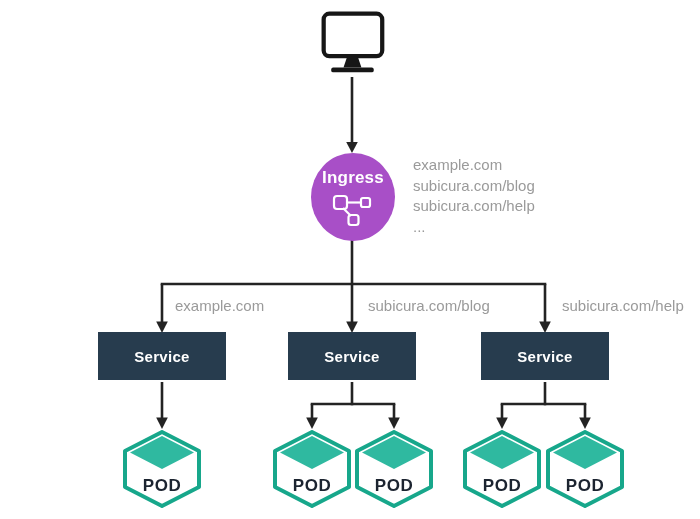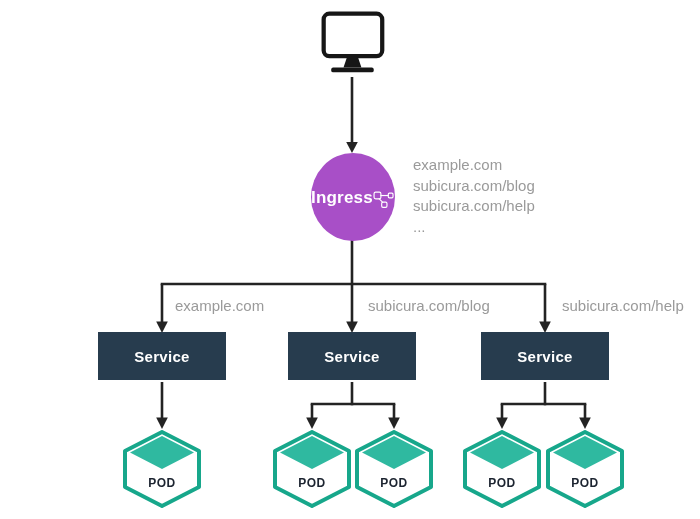--- a/index.html
+++ b/index.html
@@ -19,21 +19,21 @@
   }
   .connector-layer{position:absolute;left:0;top:0;width:700px;height:519px;}
   .connector-layer line{stroke:var(--connector);stroke-width:2.6;}
   .connector-layer polygon{fill:var(--connector);}
   .monitor{position:absolute;left:313px;top:9px;width:78px;height:68px;}
   .monitor .screen{fill:#ffffff;stroke:#161616;stroke-width:4.5;}
   .monitor .solid{fill:#161616;}
   .ingress-node{
     position:absolute;left:311px;top:153px;width:84px;height:88px;
     background:var(--ingress-fill);border-radius:50%;
-    display:flex;flex-direction:row;align-items:center;justify-content:center;text-align:right;
+    display:flex;flex-direction:column;align-items:center;justify-content:center;text-align:right;
   }
   .ingress-label{color:#ffffff;font-weight:bold;font-size:17px;letter-spacing:.2px;margin-top:2px;}
   .ingress-icon{margin-top:6px;}
   .ingress-icon .node{fill:none;stroke:#ffffff;stroke-width:2.2;}
   .ingress-icon .link{stroke:#ffffff;stroke-width:2.2;}
   .route-list{
     position:absolute;left:413px;top:155px;color:var(--muted-text);
     font-size:15px;line-height:20.5px;white-space:nowrap;
   }
   .rule-label{
@@ -49,21 +49,21 @@
   }
   .service-0{left:98px;}
   .service-1{left:288px;}
   .service-2{left:481px;}
   .pod{position:absolute;top:430px;width:80px;height:78px;}
   .pod svg{position:absolute;left:0;top:0;}
   .pod .hex{fill:#ffffff;stroke:var(--pod-stroke);stroke-width:4;stroke-linejoin:round;}
   .pod .diamond{fill:var(--pod-diamond);}
   .pod-label{
     position:absolute;left:0;top:46px;width:80px;text-align:center;
-    font-size:12px;font-weight:bold;color:var(--pod-text);letter-spacing:.5px;
+    font-size:17px;font-weight:bold;color:var(--pod-text);letter-spacing:.5px;
   }
   .pod-1-0{left:122px;}
   .pod-2-0{left:272px;}
   .pod-2-1{left:354px;}
   .pod-3-0{left:462px;}
   .pod-3-1{left:545px;}
 </style>
 </head>
 <body>
 

